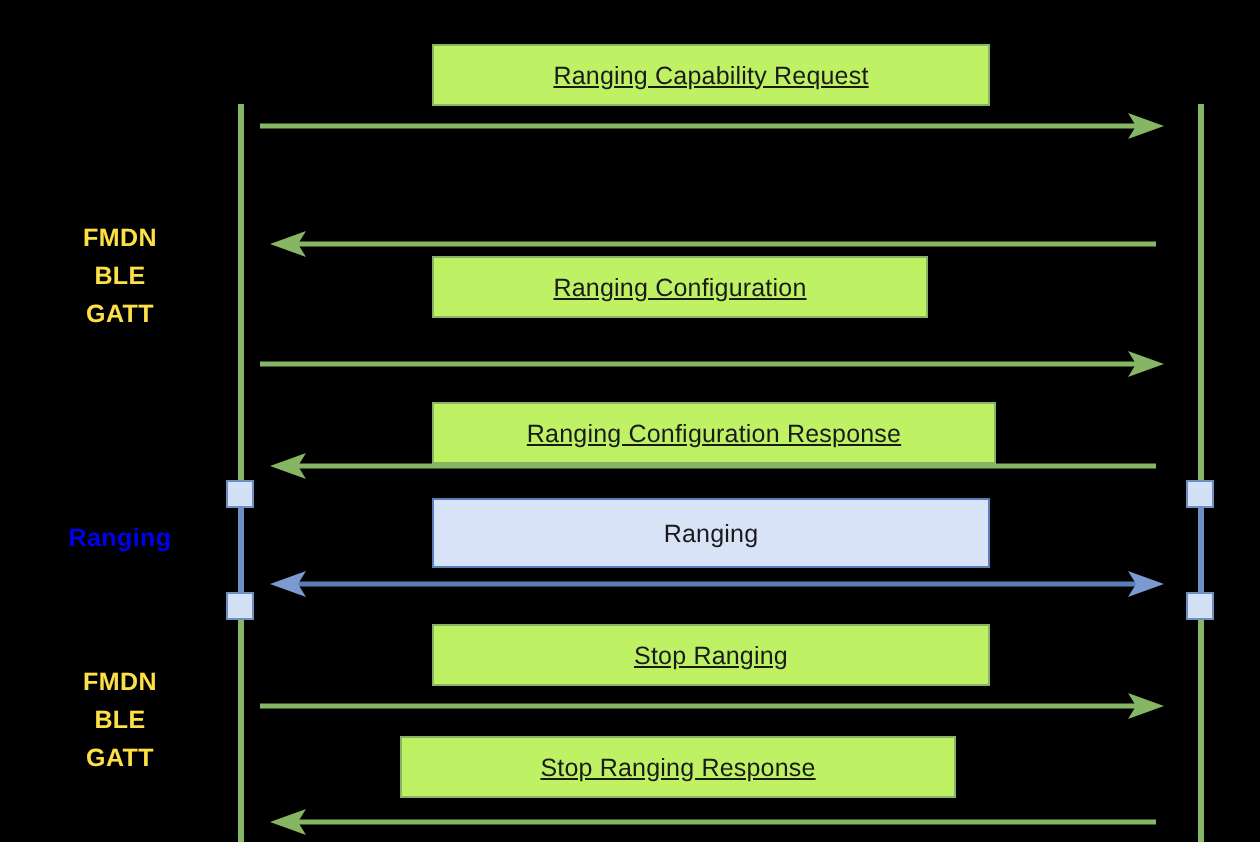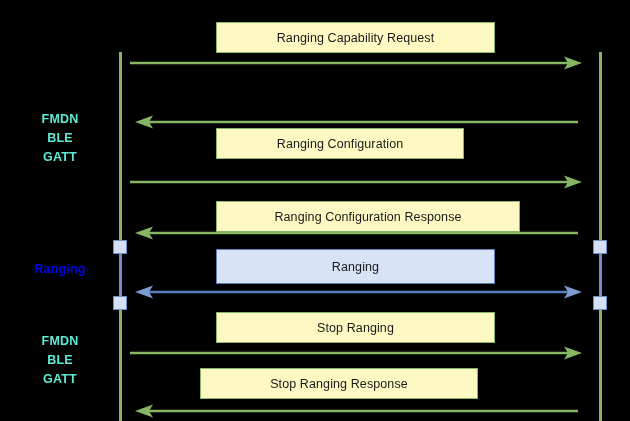--- a/index.html
+++ b/index.html
@@ -39,40 +39,41 @@
     position: absolute;
     box-sizing: border-box;
     display: flex;
     align-items: center;
     justify-content: center;
     font-size: 12.5px;
     color: #1a1a1a;
     letter-spacing: 0.1px;
   }
   .msgbox.green {
-    background: #fef9c3;
+    background: #bef264;
     border: 1.5px solid #86b563;
+    text-decoration: underline;
   }
   .msgbox.blue {
     background: #d8e3f7;
     border: 1.5px solid #5a7fb8;
   }
   .arrow {
     position: absolute;
     height: 16px;
   }
   .side-label {
     position: absolute;
     text-align: center;
     font-size: 12.5px;
     font-weight: bold;
     line-height: 19px;
     letter-spacing: 0.2px;
   }
-  .side-label.green { color: #5eead4; }
+  .side-label.green { color: #fde047; }
   .side-label.blue  { color: #0000f0; }
 </style>
 </head>
 <body>
 
 <div id="diagram">
 
   <div class="lifeline" style="left:119px; top:52px; height:369px;"></div>
   <div class="lifeline" style="left:599px; top:52px; height:369px;"></div>
 
@@ -114,21 +115,21 @@
   </svg>
 
   <div class="msgbox green" style="left:216px; top:128px; width:248px; height:31px;">
     <span>Ranging Configuration</span>
   </div>
   <svg class="arrow" style="left:130px; top:174px; width:452px; height:16px;" viewBox="0 0 452 16">
     <line x1="0" y1="8" x2="442" y2="8" stroke="#86b563" stroke-width="2.5"></line>
     <polygon points="452,8 434,1.5 438,8 434,14.5" fill="#86b563"></polygon>
   </svg>
 
-  <div class="msgbox green" style="left:216px; top:201px; width:304px; height:31px;">
+  <div class="msgbox green" style="left:216px; top:201px; width:282px; height:31px;">
     <span>Ranging Configuration Response</span>
   </div>
   <svg class="arrow" style="left:135px; top:225px; width:443px; height:16px;" viewBox="0 0 443 16">
     <line x1="10" y1="8" x2="443" y2="8" stroke="#86b563" stroke-width="2.5"></line>
     <polygon points="0,8 18,1.5 14,8 18,14.5" fill="#86b563"></polygon>
   </svg>
 
   <div class="msgbox blue" style="left:216px; top:249px; width:279px; height:35px;">
     <span>Ranging</span>
   </div>

